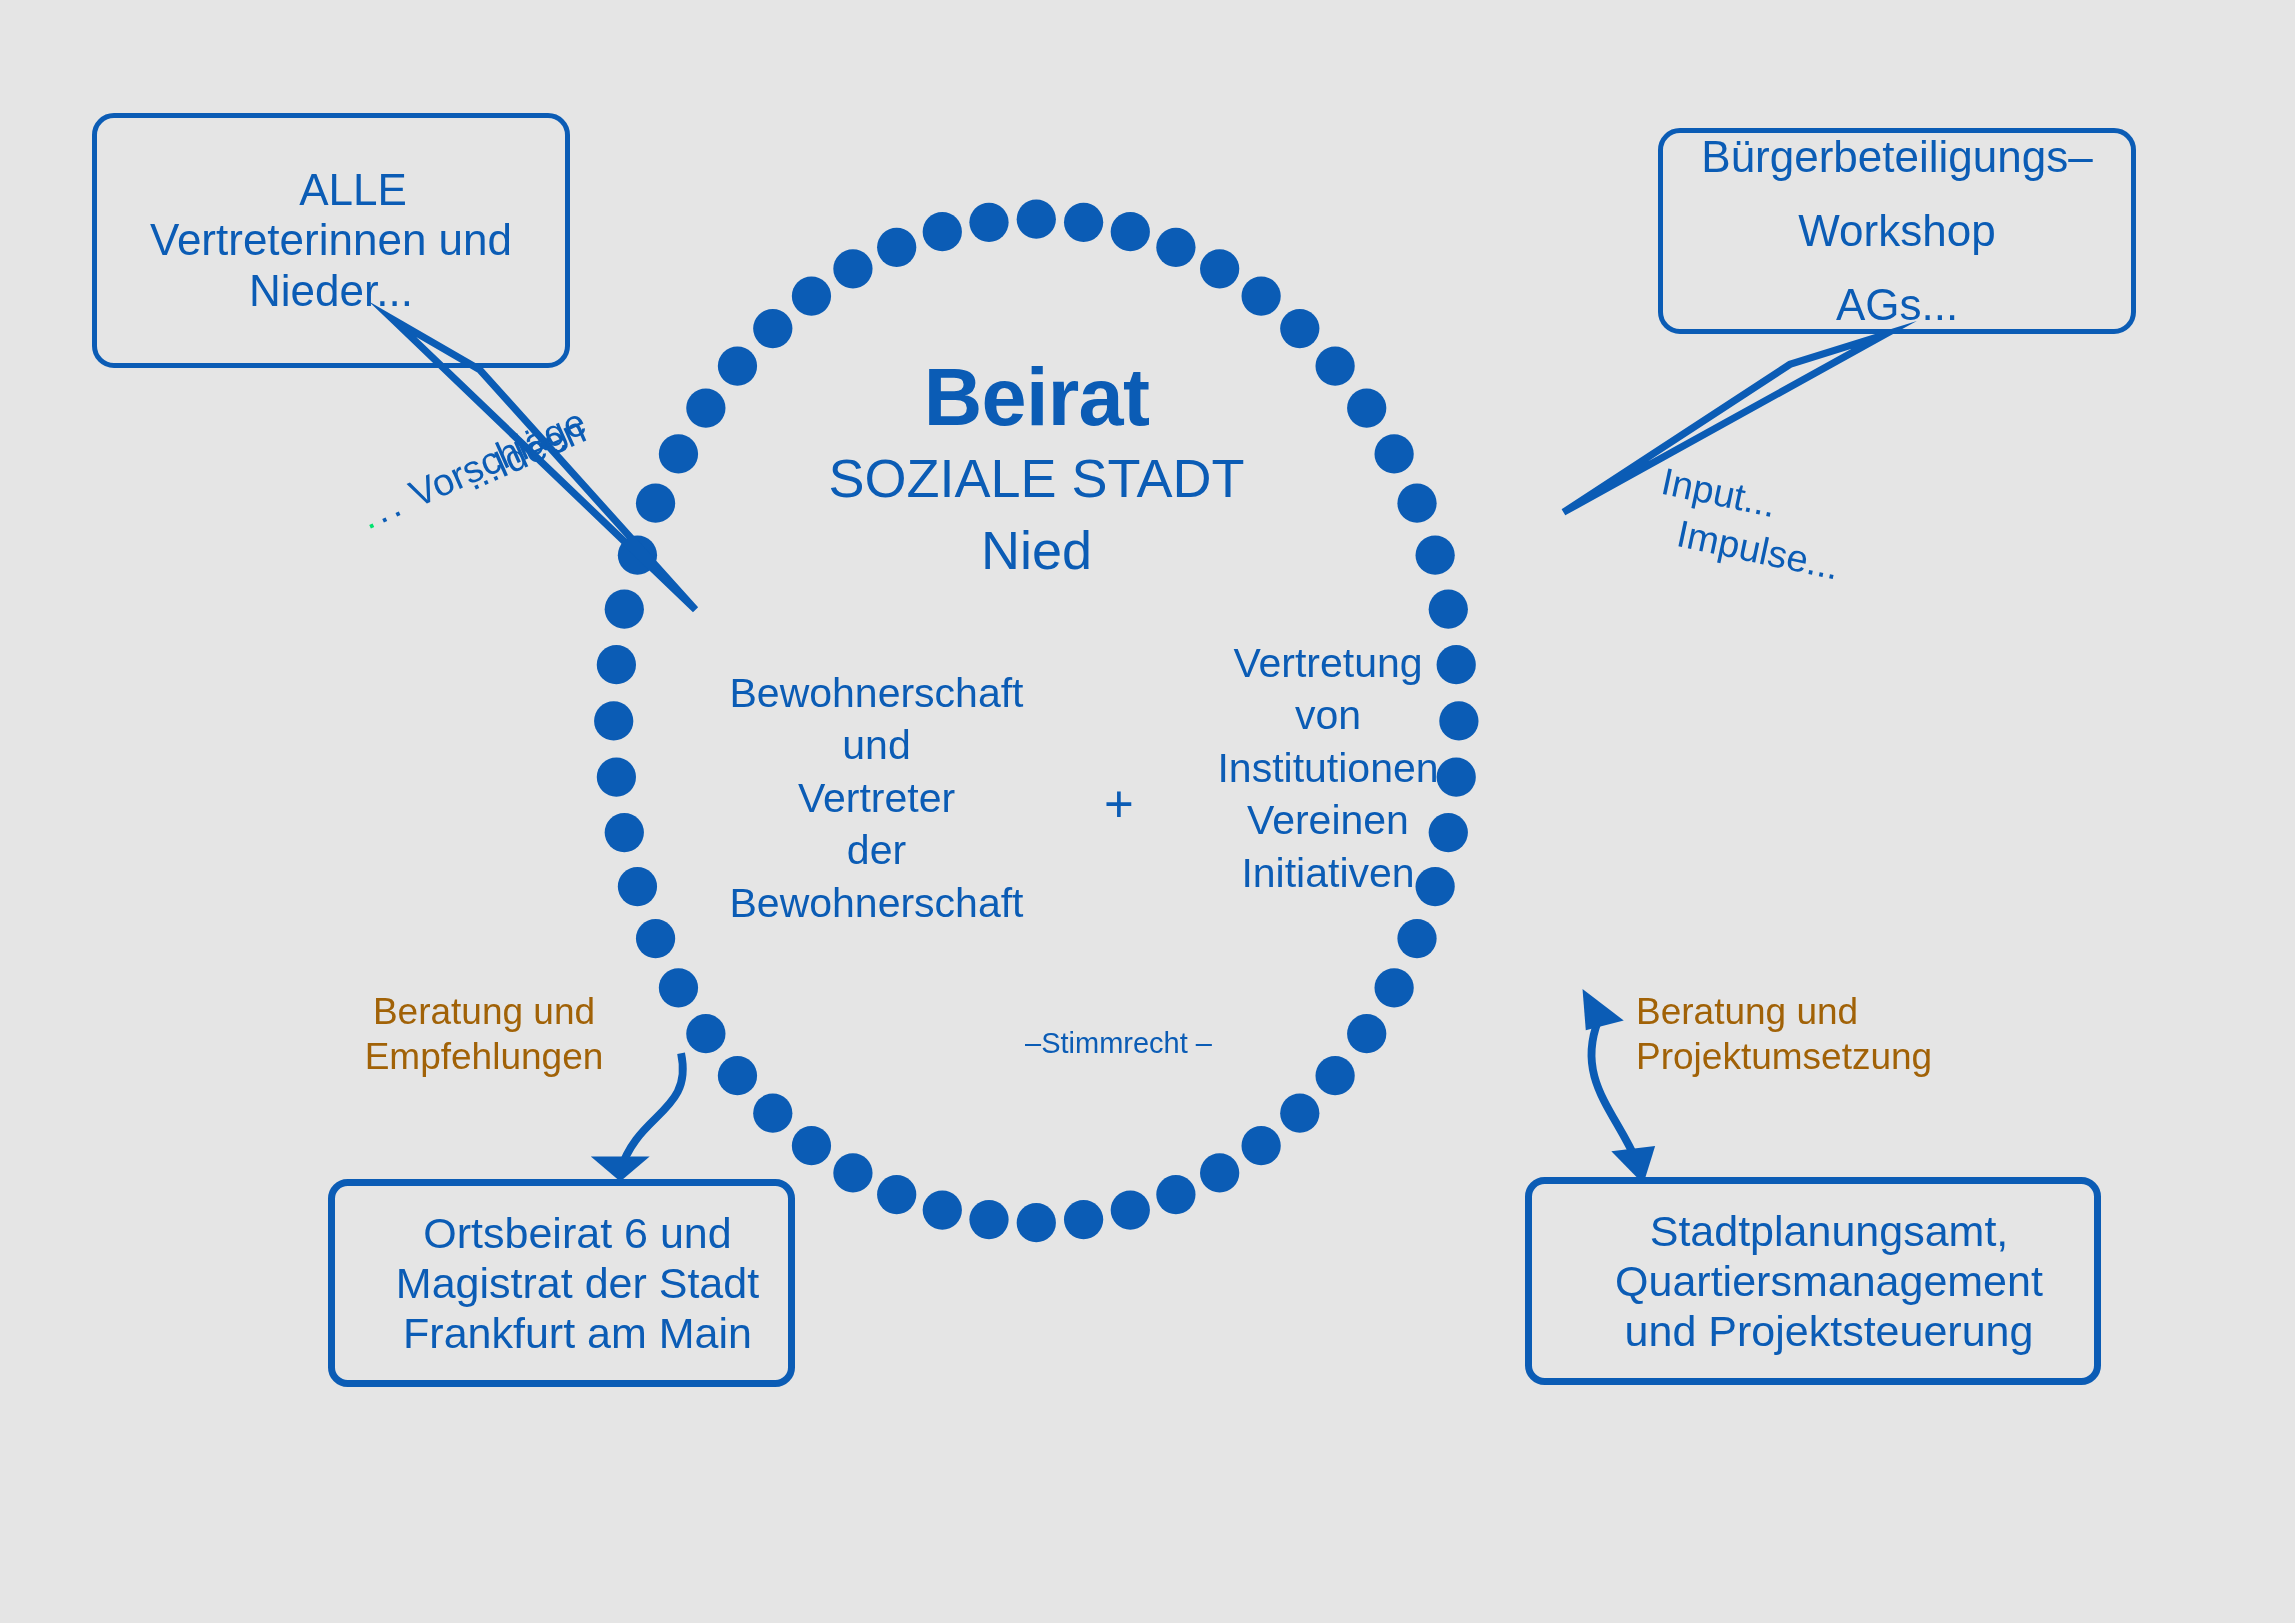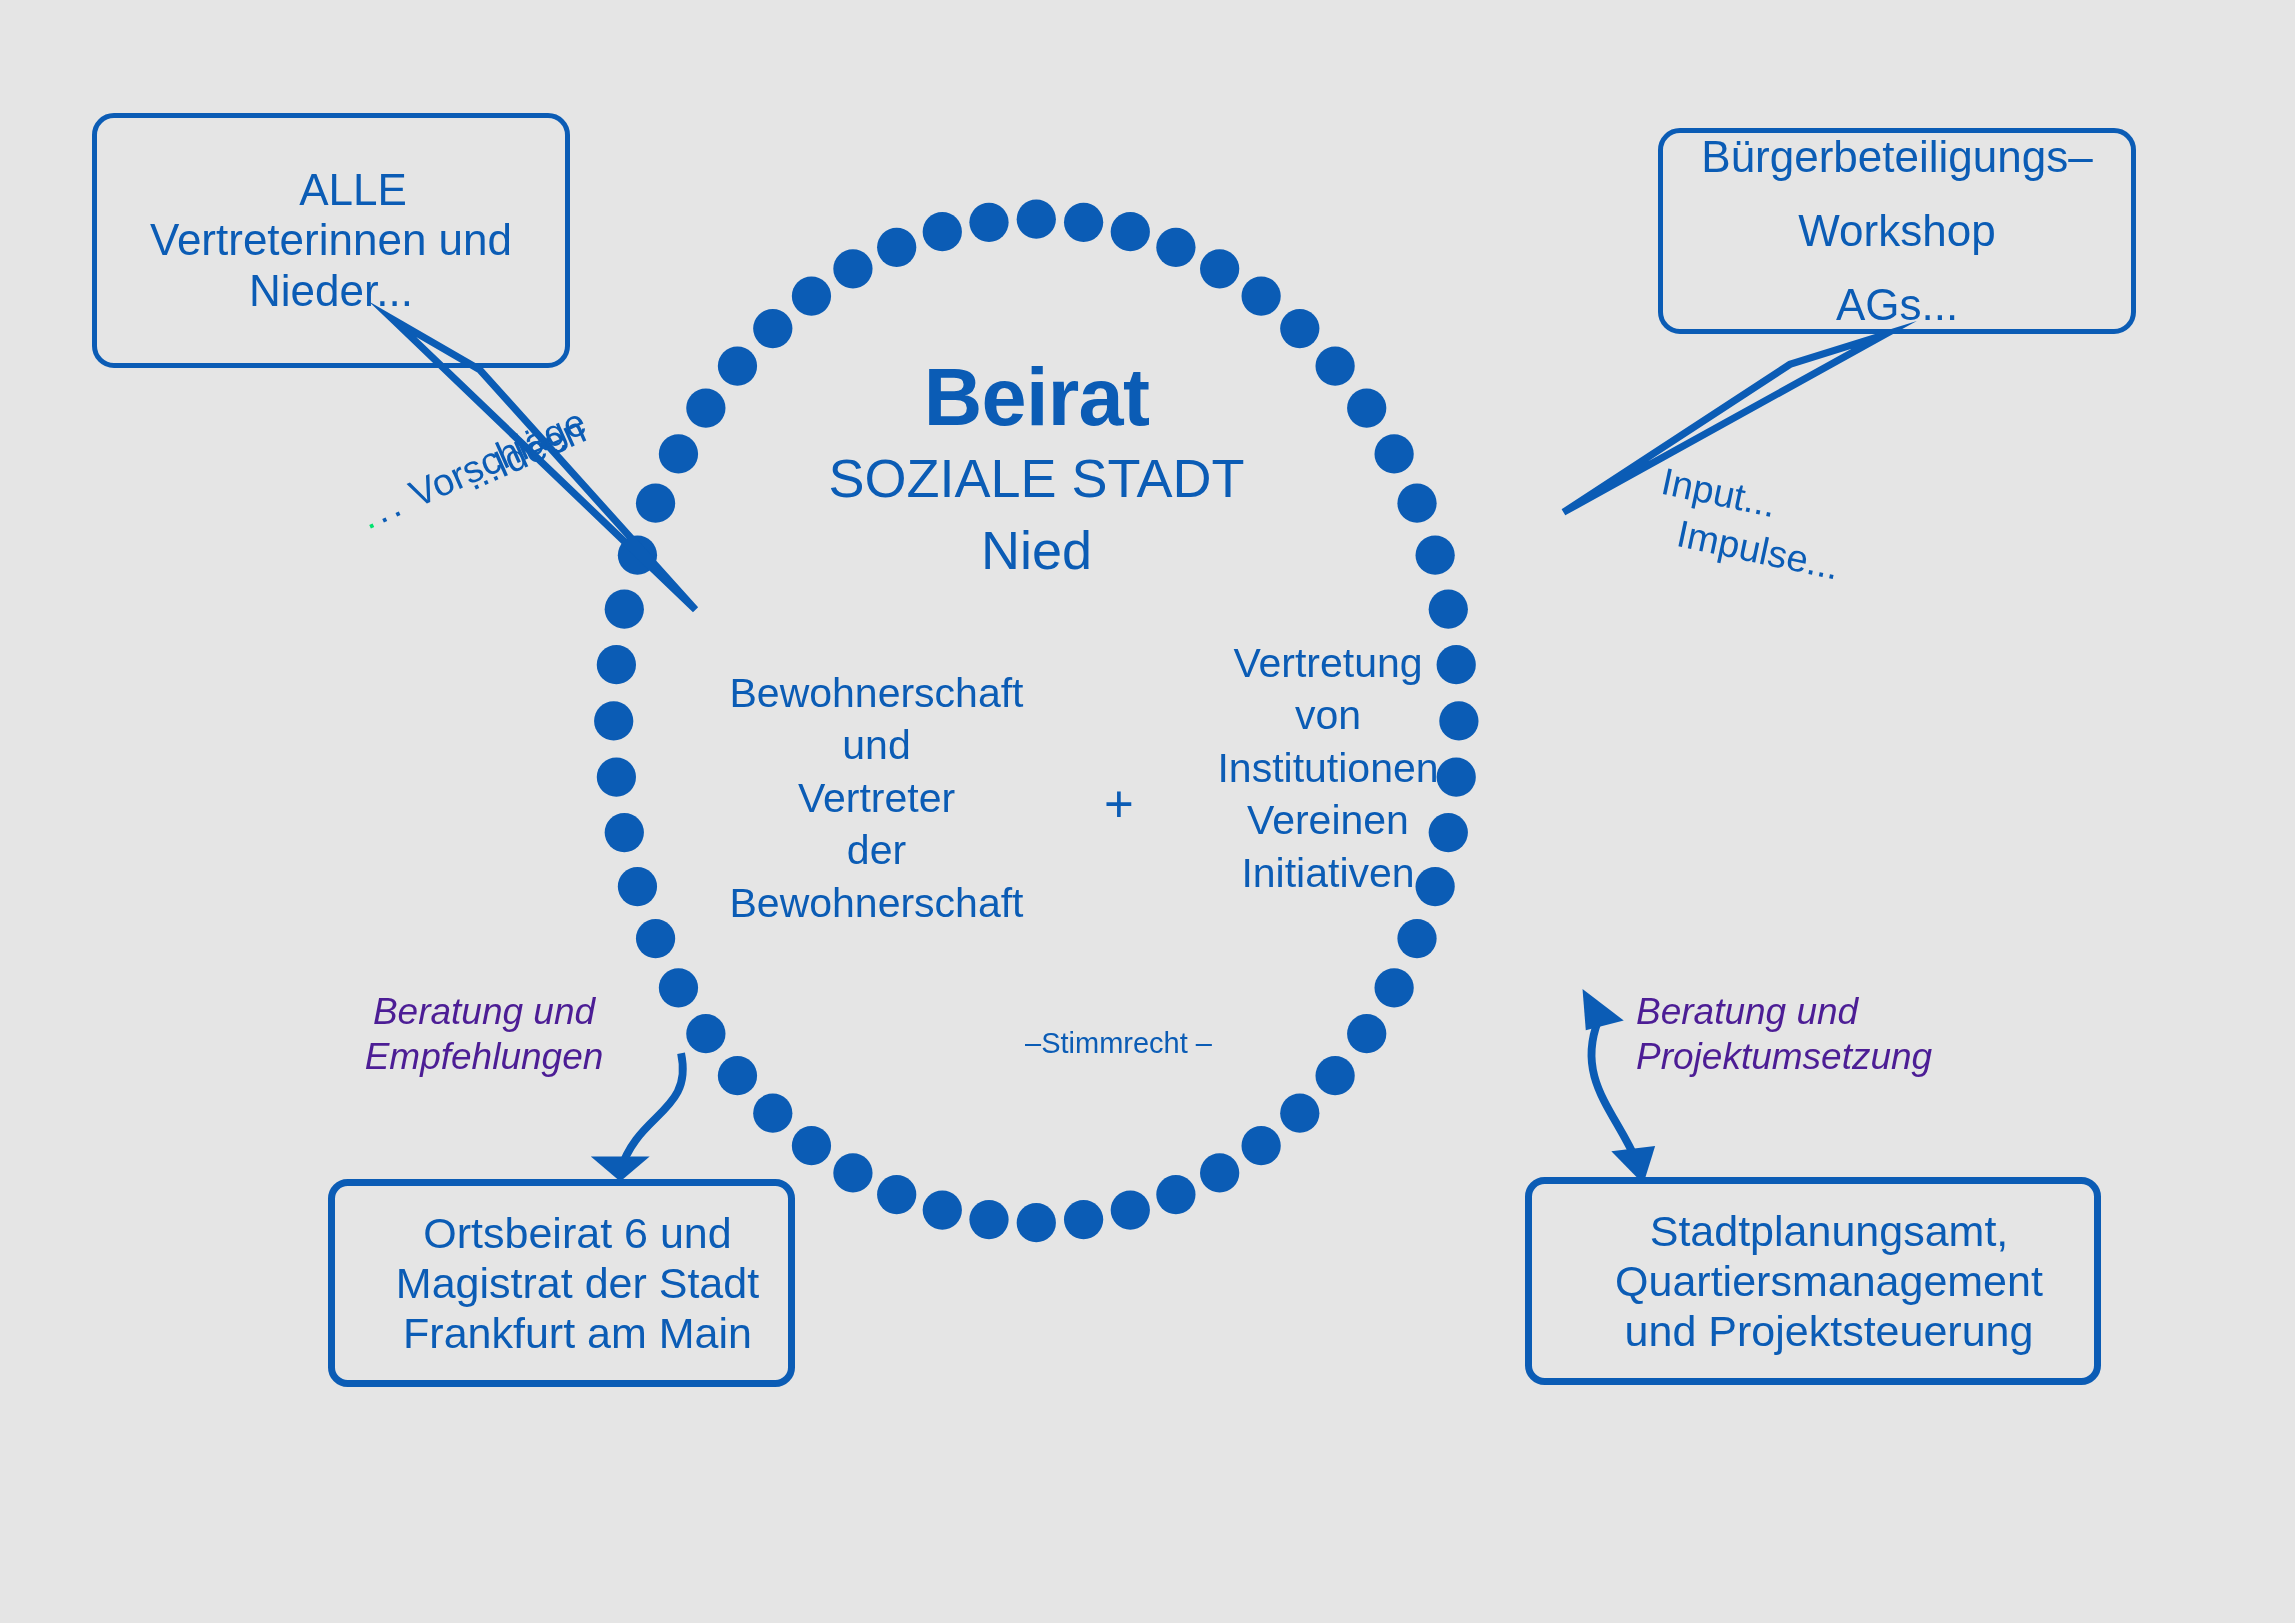--- a/index.html
+++ b/index.html
@@ -170,25 +170,24 @@
     left: 1667px; top: 458px;
     font-size: 38px;
     transform: rotate(12deg);
     transform-origin: left top;
   }
   #annot-input .line { display: block; }
   #annot-input .line.l2 { margin-left: 26px; }
 
   .flat-annot {
     position: absolute;
-    color: #4c1d95;
+    color: #a16207;
     font-size: 37px;
     line-height: 1.22;
     text-align: center;
-    font-style: italic;
   }
   .flat-annot .line { display: block; white-space: nowrap; }
   #annot-beratung-left { left: 340px; top: 989px; width: 288px; }
   #annot-beratung-right { left: 1636px; top: 989px; width: 340px; text-align: left; }
 </style>
 </head>
 <body>
 
 <div id="stage">
 

